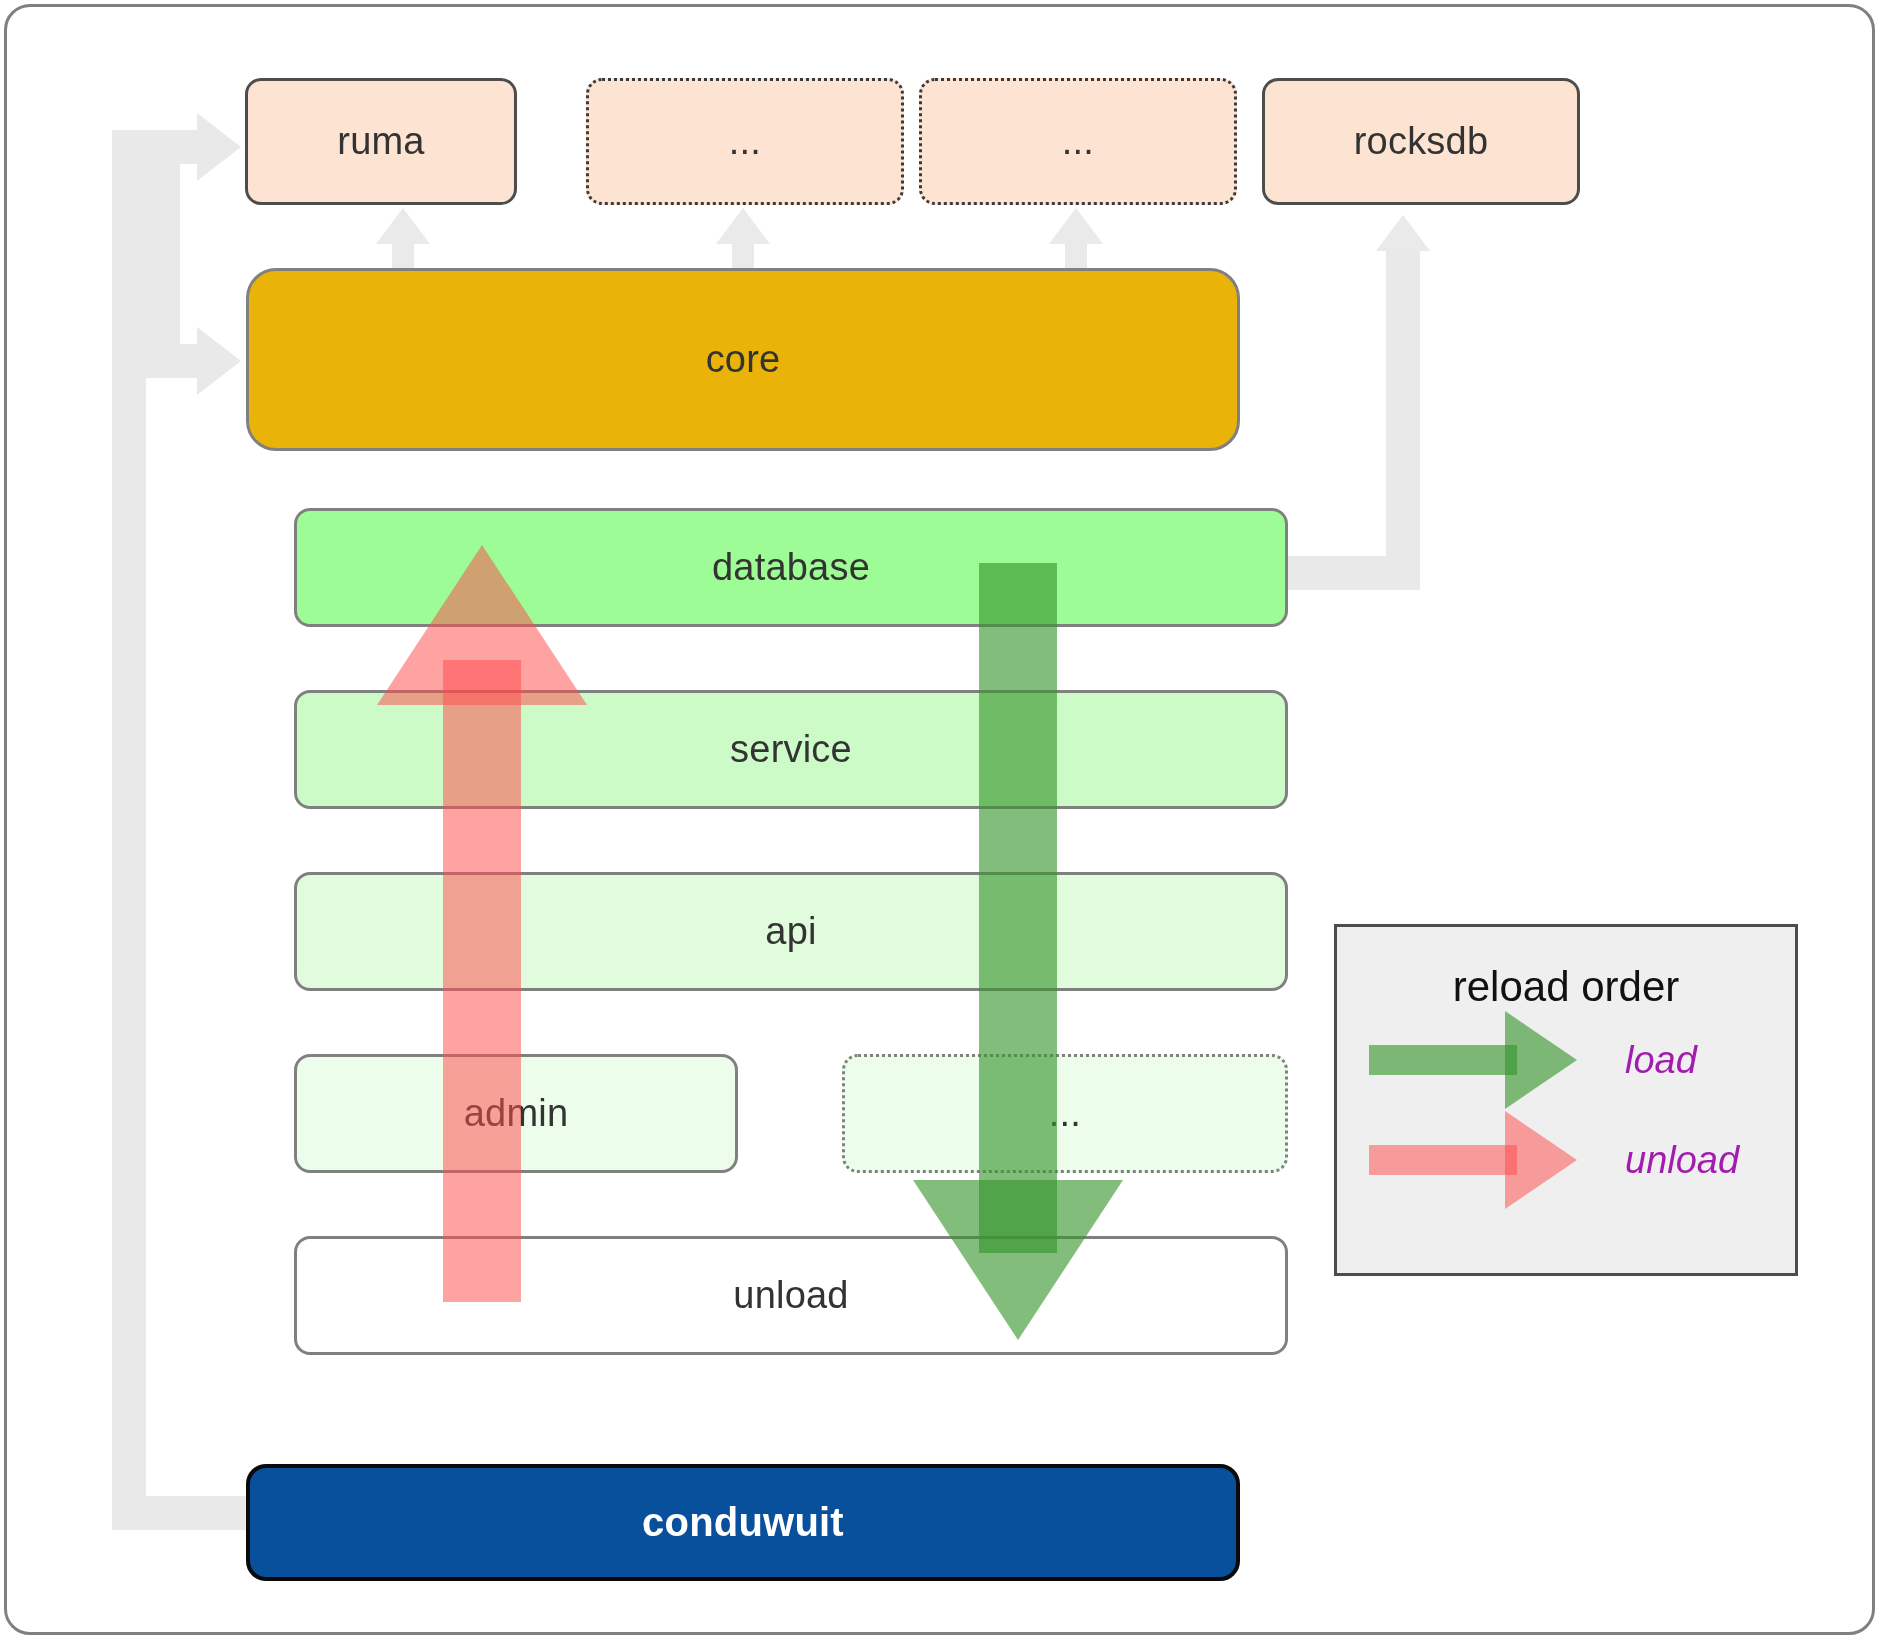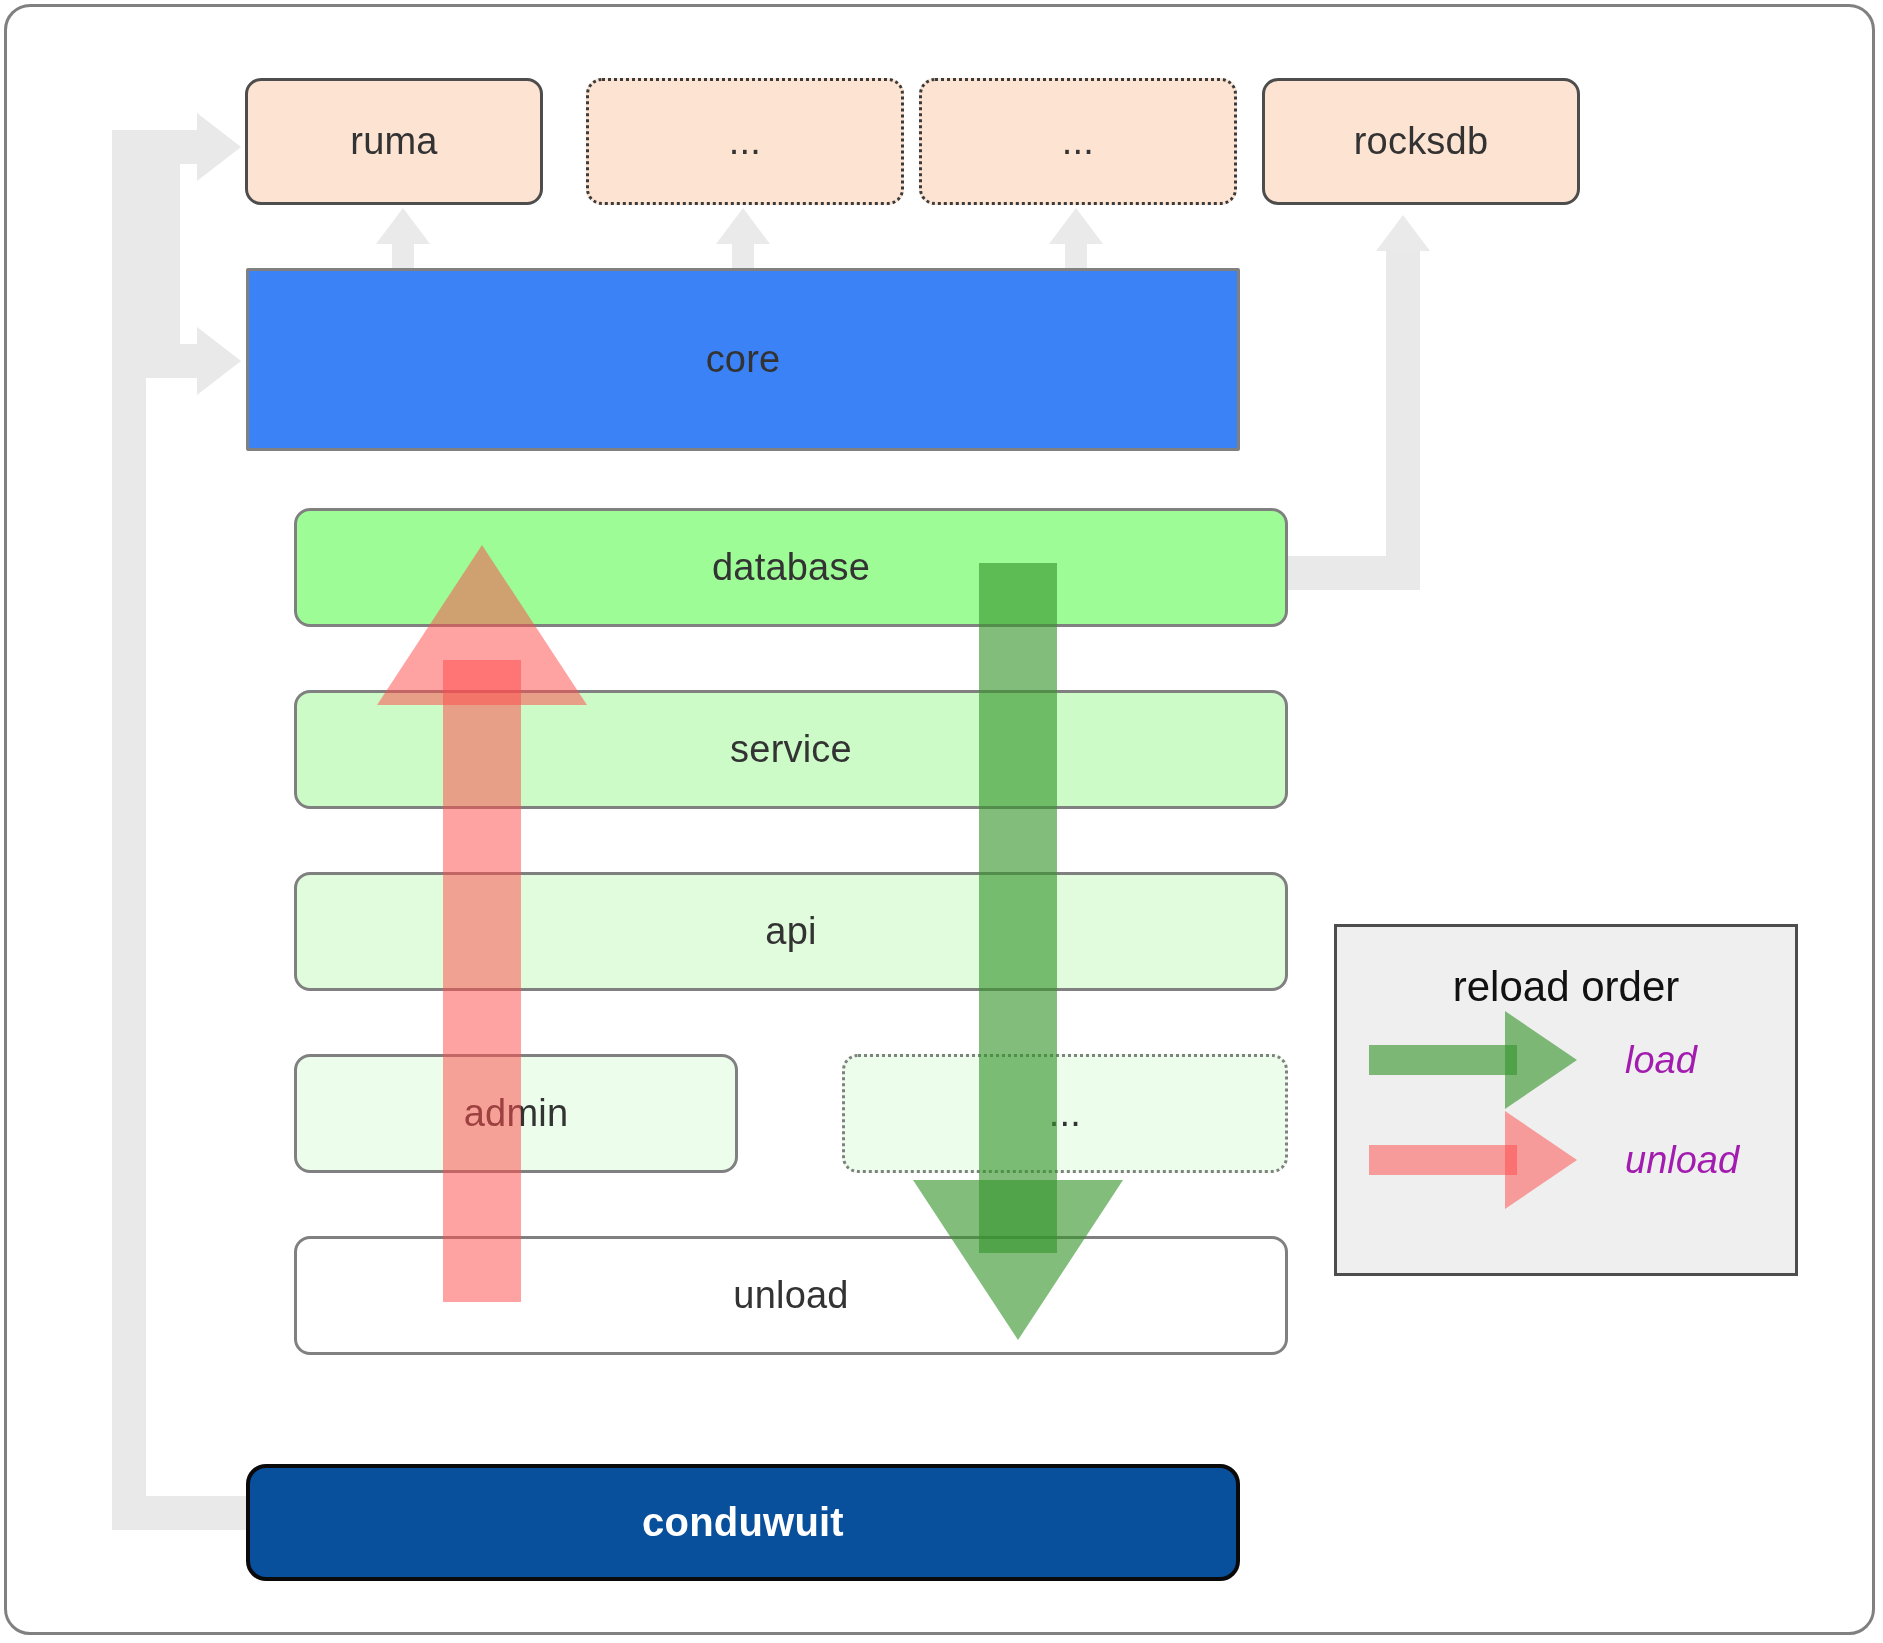--- a/index.html
+++ b/index.html
@@ -33,23 +33,23 @@
   
   .dep{
     background:#fde3d2;
     border:3px solid #4d4d4d;
     border-radius:16px;
     height:127px;
   }
   .dep.dotted{border:3px dotted #3b3b3b;}
   
   .core{
-    background:#3b82f6;
+    background:#eab308;
     border:3px solid #808080;
-    border-radius:2px;
+    border-radius:30px;
   }
   
   .layer{border:3px solid #808080;border-radius:16px;margin-left:48px;}
   .layer.dotted{border:3px dotted #808080;}
   .l-database{background:#9dfc96;}
   .l-service{background:#ccfbc7;}
   .l-api{background:#e0fcdc;}
   .l-admin{background:#edfdeb;}
   .l-dots{background:#edfdeb;}
   .l-router{background:#ffffff;}
@@ -159,21 +159,21 @@
 
   <div class="up-stem" style="left:392px;top:240px;width:22px;height:44px;"></div>
   <div class="up-head" style="left:376px;top:208px;"></div>
 
   <div class="up-stem" style="left:732px;top:240px;width:22px;height:44px;"></div>
   <div class="up-head" style="left:716px;top:208px;"></div>
 
   <div class="up-stem" style="left:1065px;top:240px;width:22px;height:44px;"></div>
   <div class="up-head" style="left:1049px;top:208px;"></div>
 
-  <div class="node dep" style="left:245px;top:78px;width:298px;height:127px;">
+  <div class="node dep" style="left:245px;top:78px;width:272px;height:127px;">
     <span>ruma</span>
   </div>
   <div class="node dep dotted" style="left:586px;top:78px;width:318px;height:127px;">
     <span>...</span>
   </div>
   <div class="node dep dotted" style="left:919px;top:78px;width:318px;height:127px;">
     <span>...</span>
   </div>
   <div class="node dep" style="left:1262px;top:78px;width:318px;height:127px;">
     <span>rocksdb</span>

